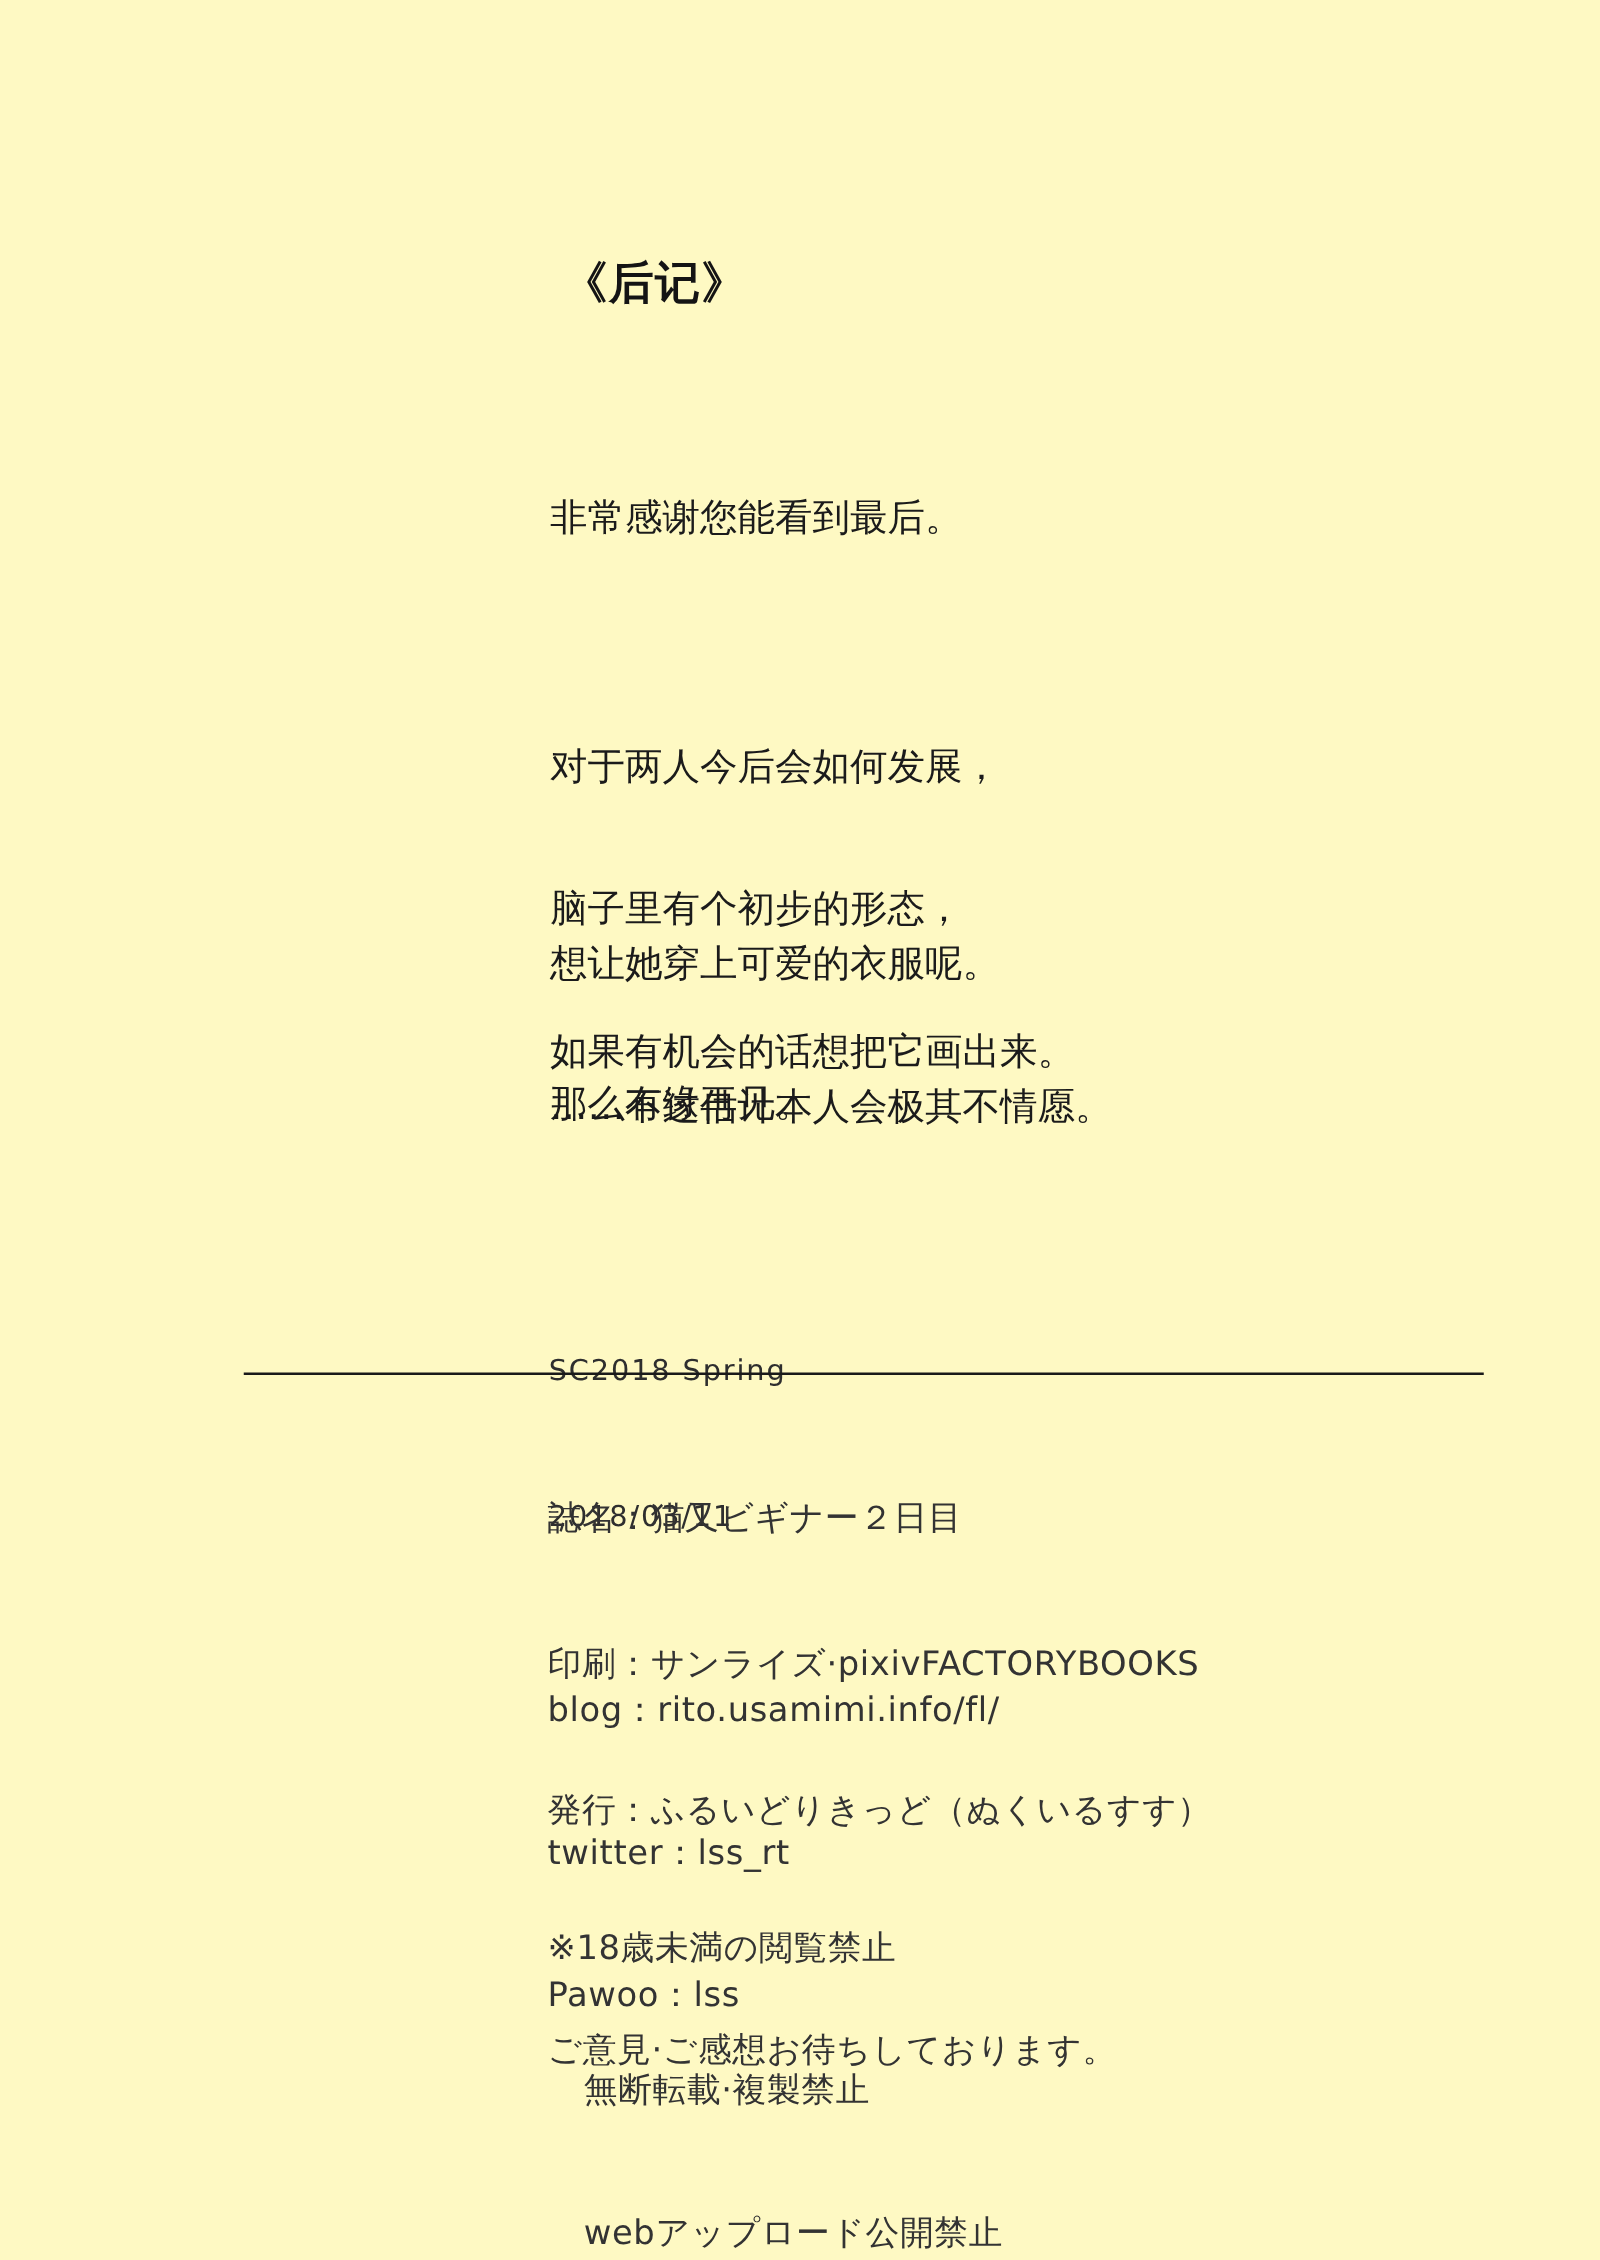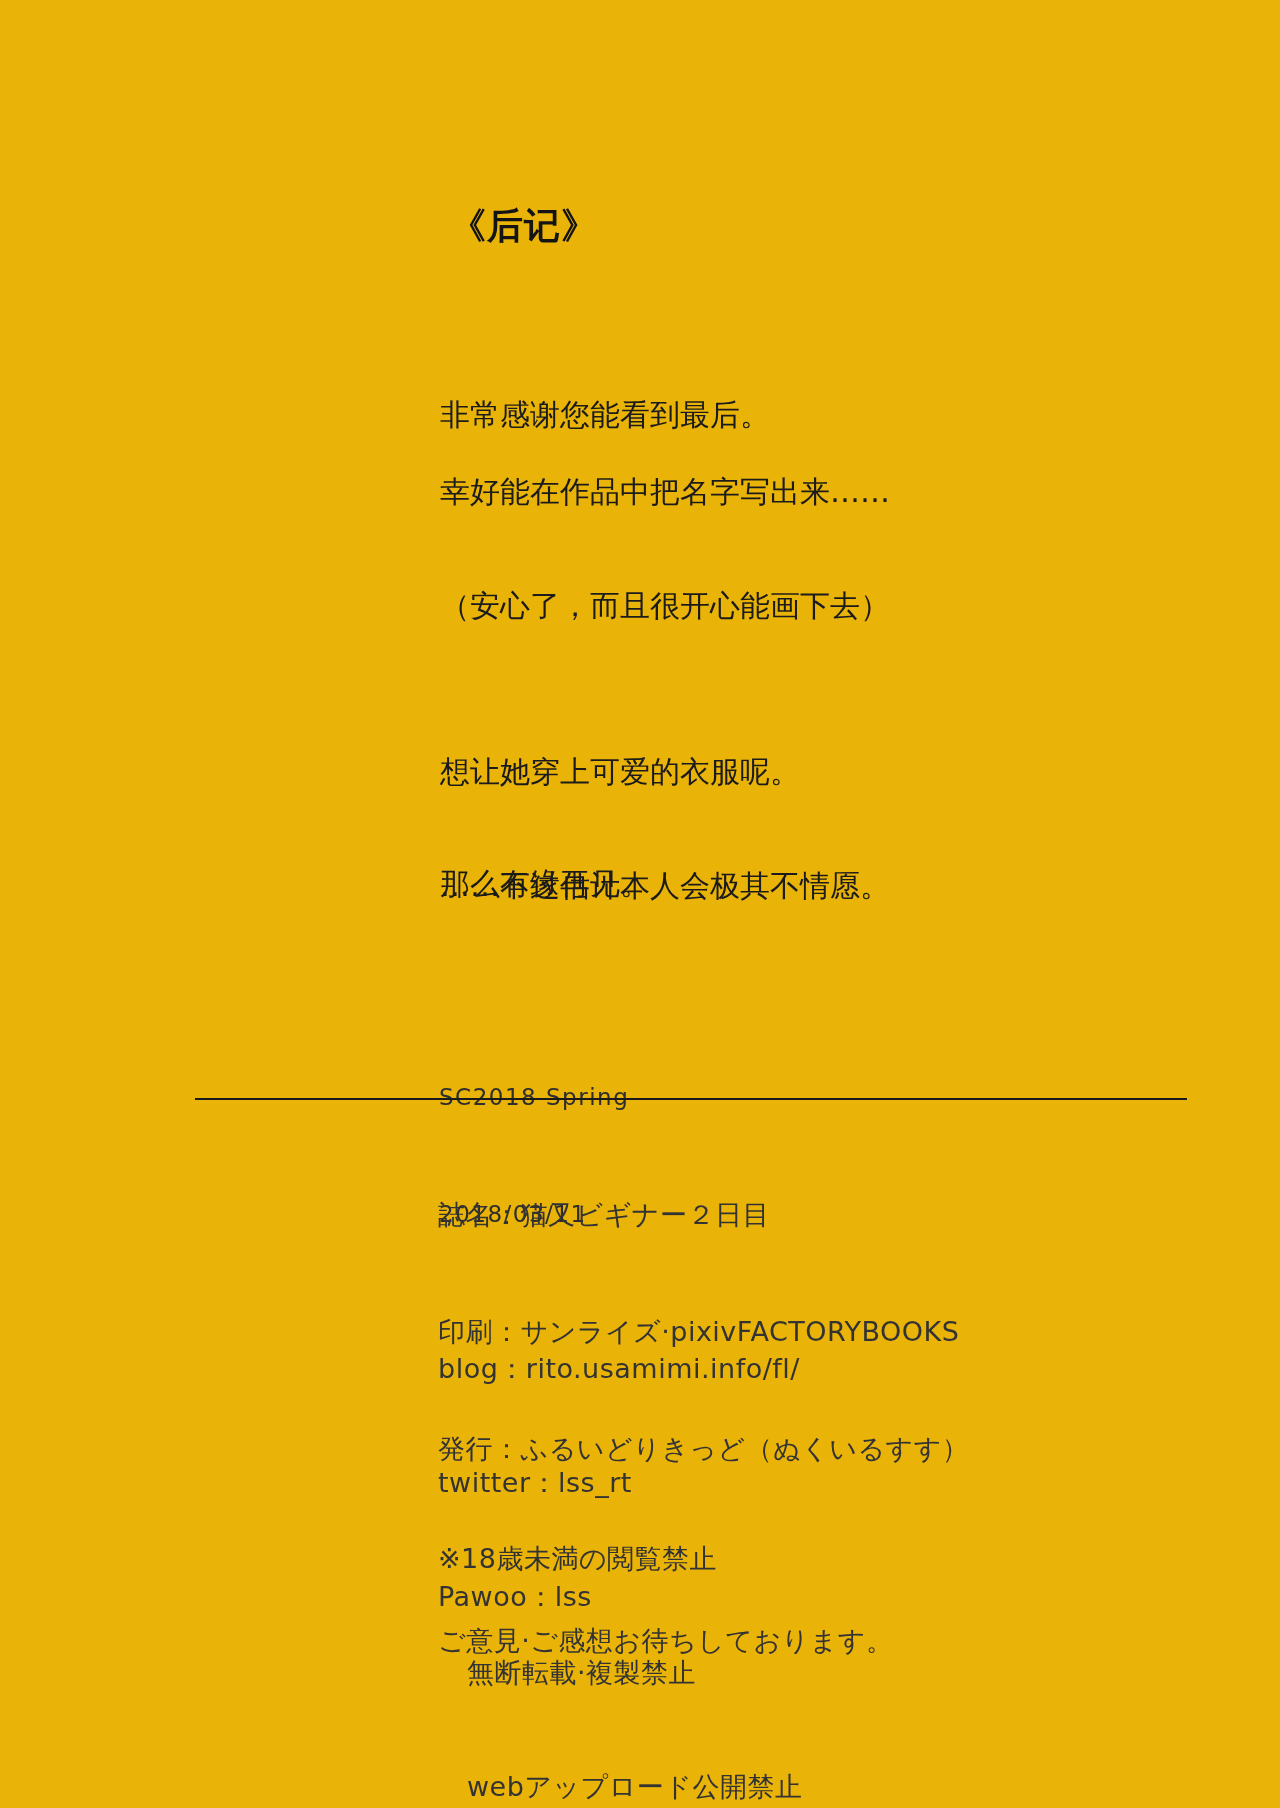--- a/index.html
+++ b/index.html
@@ -5,21 +5,21 @@
   html, body {
     margin: 0;
     padding: 0;
     background: #e8e8e8;
   }
   .page {
     position: relative;
     width: 1280px;
     height: 1808px;
     margin: 0 auto;
-    background: #eab308;
+    background: #fef9c3;
     font-family: "DejaVu Sans", "Liberation Sans", sans-serif;
     color: #1e1e1e;
     overflow: hidden;
   }
   .abs { position: absolute; white-space: pre; }
 
   .afterword-title {
     left: 450px;
     top: 202px;
     font-size: 36px;
@@ -75,25 +75,26 @@
 <body>
 
 <div class="page">
 
   <div class="abs afterword-title">《后记》</div>
 
   <div class="abs cn-para p1">
     <div>非常感谢您能看到最后。</div>
   </div>
 
-  <div class="abs cn-para p2">
-    <div>幸好能在作品中把名字写出来……</div>
-    <div>（安心了，而且很开心能画下去）</div>
+
+  <div class="abs cn-para p3">
+    <div>对于两人今后会如何发展，</div>
+    <div>脑子里有个初步的形态，</div>
+    <div>如果有机会的话想把它画出来。</div>
   </div>
-
 
   <div class="abs cn-para p4">
     <div>想让她穿上可爱的衣服呢。</div>
     <div>……不过估计本人会极其不情愿。</div>
   </div>
 
   <div class="abs cn-para p5">
     <div>那么有缘再见。</div>
   </div>
 

